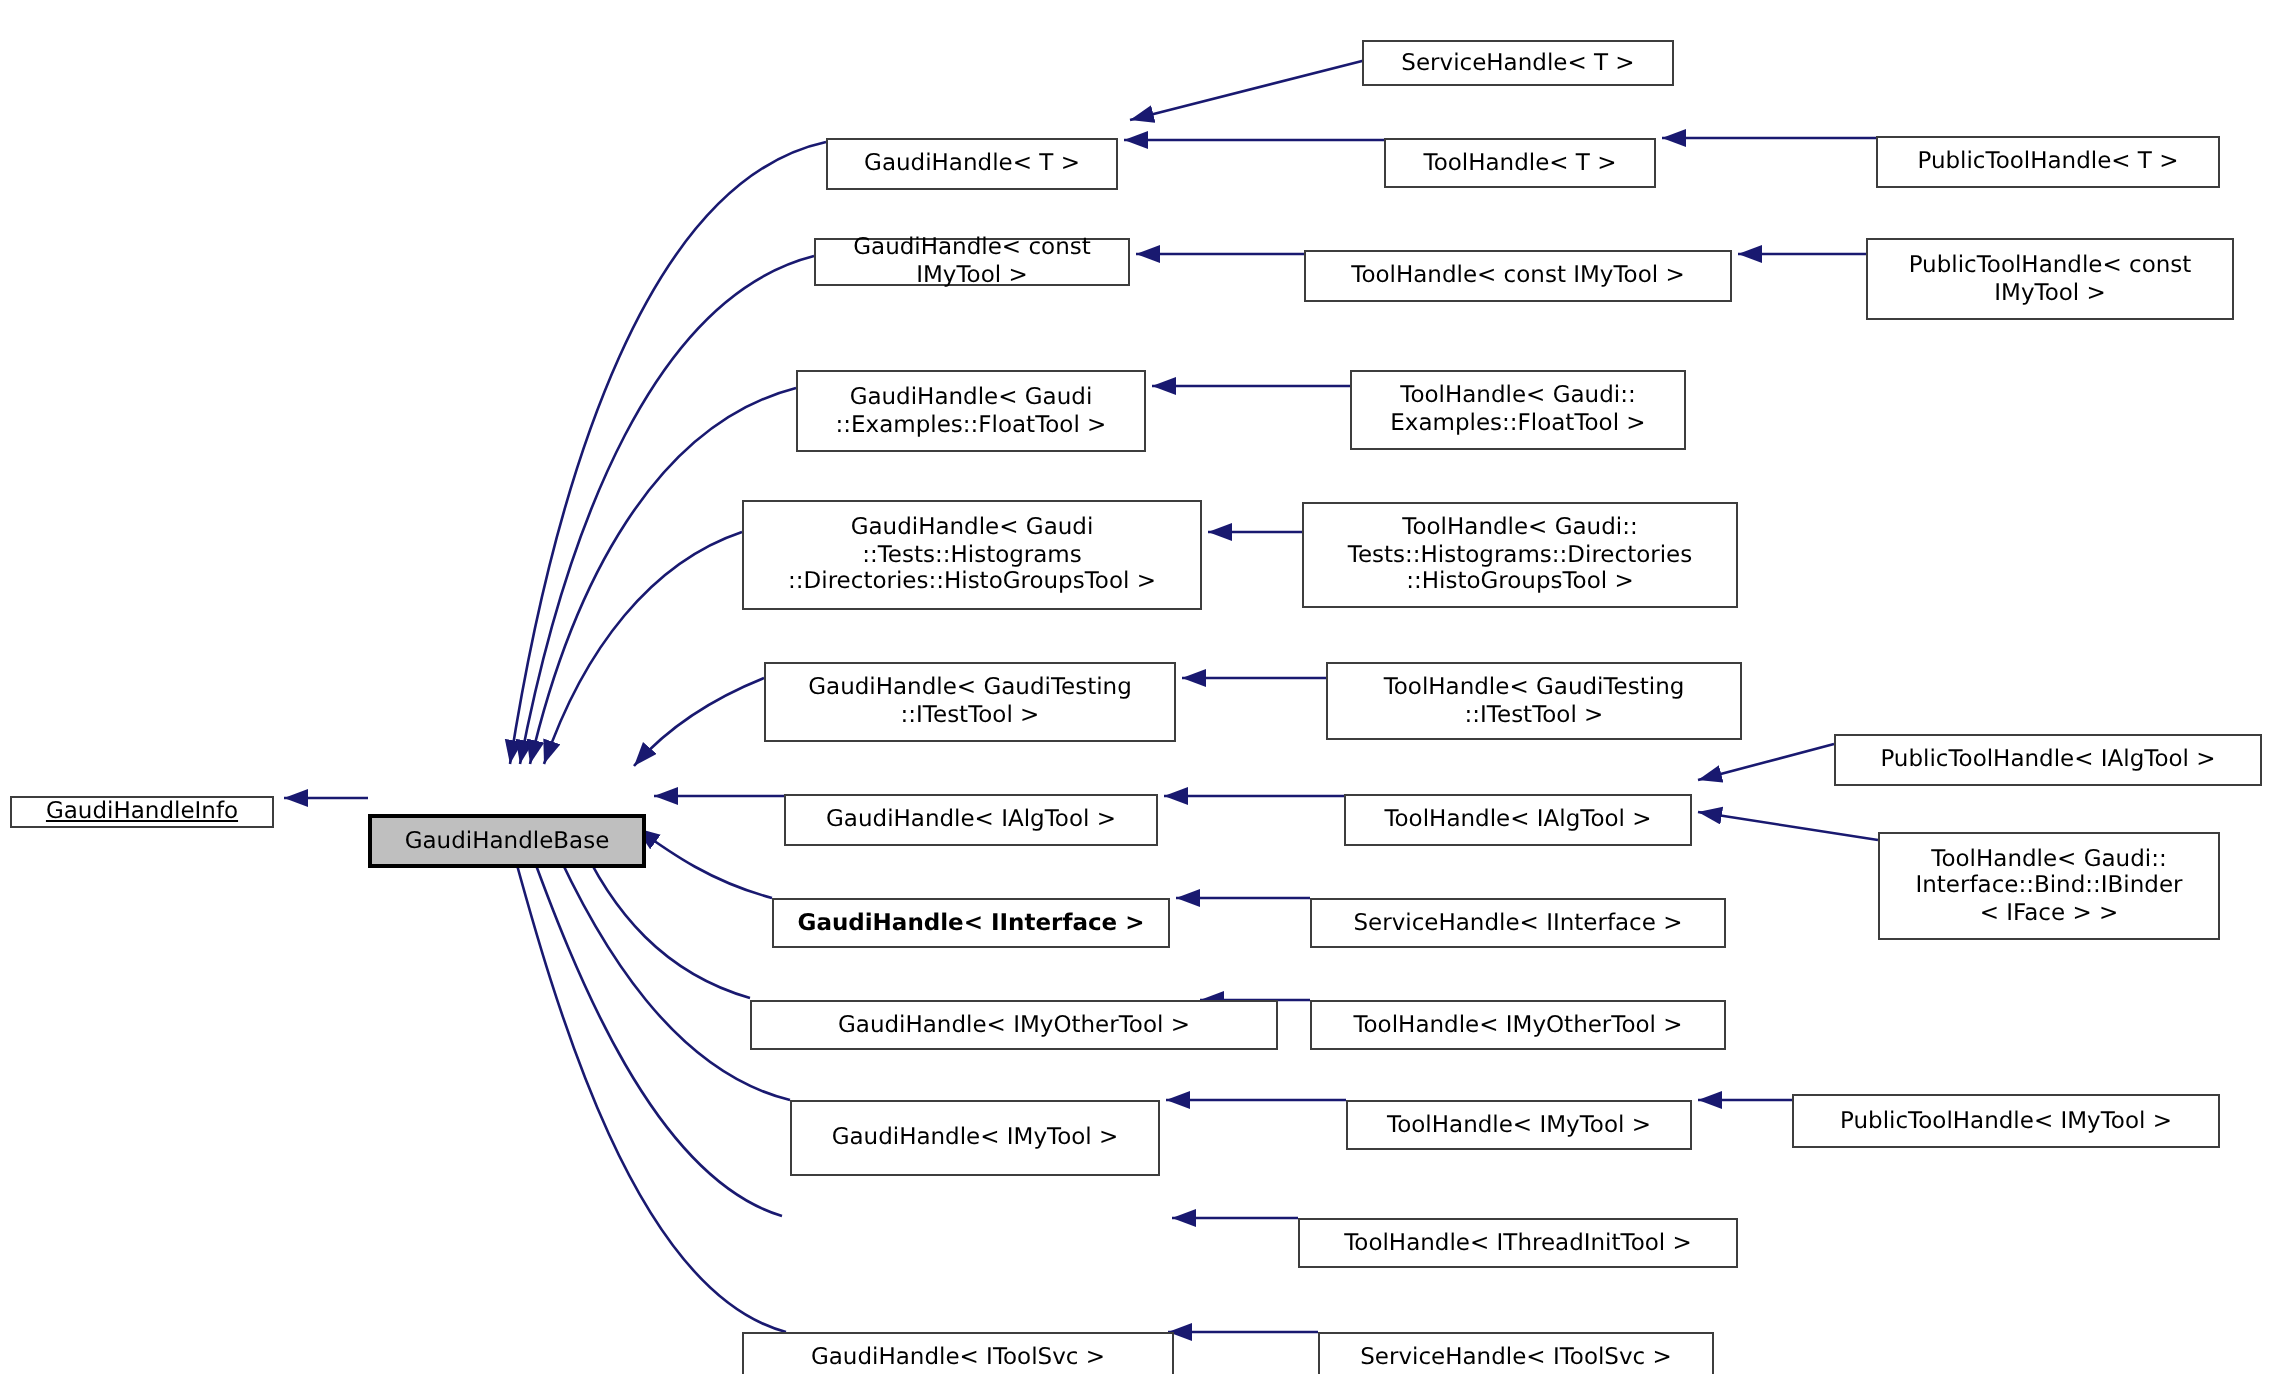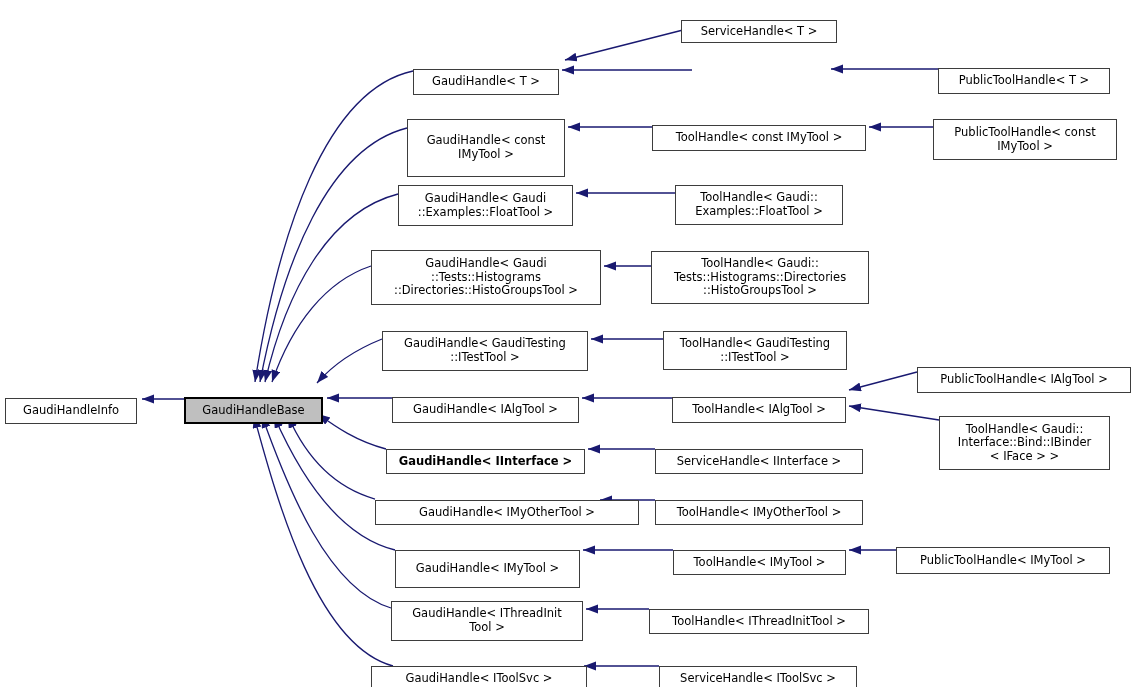--- a/index.html
+++ b/index.html
@@ -82,47 +82,46 @@
       <path d="M 672,398 L 582,398" class="edge" marker-end="url(#arrow)"></path>
       <path d="M 917,372 L 849,390" class="edge" marker-end="url(#arrow)"></path>
       <path d="M 939,420 L 849,406" class="edge" marker-end="url(#arrow)"></path>
       <path d="M 655,449 L 588,449" class="edge" marker-end="url(#arrow)"></path>
       <path d="M 655,500 L 600,500" class="edge" marker-end="url(#arrow)"></path>
       <path d="M 673,550 L 583,550" class="edge" marker-end="url(#arrow)"></path>
       <path d="M 918,550 L 849,550" class="edge" marker-end="url(#arrow)"></path>
       <path d="M 649,609 L 586,609" class="edge" marker-end="url(#arrow)"></path>
       <path d="M 659,666 L 584,666" class="edge" marker-end="url(#arrow)"></path>
     </svg>
-<div class="node" style="left: 5px; top: 386px; width: 132px; height: 26px;"><span>GaudiHandleInfo</span></div>
-    <div class="node node--highlight" style="left: 184px; top: 385px; width: 139px; height: 27px;"><span>GaudiHandleBase</span></div>
+<div class="node" style="left: 5px; top: 386px; width: 132px; height: 16px; text-decoration: underline;"><span>GaudiHandleInfo</span></div>
+    <div class="node node--highlight" style="left: 184px; top: 395px; width: 139px; height: 27px;"><span>GaudiHandleBase</span></div>
     <div class="node" style="left: 413px; top: 57px; width: 146px; height: 26px;"><span>GaudiHandle&lt; T &gt;</span></div>
-    <div class="node" style="left: 407px; top: 107px; width: 158px; height: 58px;"><span>GaudiHandle&lt; const
+    <div class="node" style="left: 407px; top: 107px; width: 158px; height: 24px;"><span>GaudiHandle&lt; const
 IMyTool &gt;</span></div>
     <div class="node" style="left: 398px; top: 173px; width: 175px; height: 41px;"><span>GaudiHandle&lt; Gaudi
 ::Examples::FloatTool &gt;</span></div>
     <div class="node" style="left: 371px; top: 238px; width: 230px; height: 55px;"><span>GaudiHandle&lt; Gaudi
 ::Tests::Histograms
 ::Directories::HistoGroupsTool &gt;</span></div>
     <div class="node" style="left: 382px; top: 319px; width: 206px; height: 40px;"><span>GaudiHandle&lt; GaudiTesting
 ::ITestTool &gt;</span></div>
     <div class="node" style="left: 392px; top: 385px; width: 187px; height: 26px;"><span>GaudiHandle&lt; IAlgTool &gt;</span></div>
     <div class="node" style="left: 386px; top: 437px; width: 199px; height: 25px; font-weight: bold;"><span>GaudiHandle&lt; IInterface &gt;</span></div>
     <div class="node" style="left: 375px; top: 488px; width: 264px; height: 25px;"><span>GaudiHandle&lt; IMyOtherTool &gt;</span></div>
     <div class="node" style="left: 395px; top: 538px; width: 185px; height: 38px;"><span>GaudiHandle&lt; IMyTool &gt;</span></div>
-    <div class="node" style="left: 391px; top: 589px; width: 192px; height: 40px;"><span>GaudiHandle&lt; IThreadInit
-Tool &gt;</span></div>
     <div class="node" style="left: 371px; top: 654px; width: 216px; height: 25px;"><span>GaudiHandle&lt; IToolSvc &gt;</span></div>
     <div class="node" style="left: 681px; top: 8px; width: 156px; height: 23px;"><span>ServiceHandle&lt; T &gt;</span></div>
+    <div class="node" style="left: 692px; top: 57px; width: 136px; height: 25px;"><span>ToolHandle&lt; T &gt;</span></div>
     <div class="node" style="left: 652px; top: 113px; width: 214px; height: 26px;"><span>ToolHandle&lt; const IMyTool &gt;</span></div>
     <div class="node" style="left: 675px; top: 173px; width: 168px; height: 40px;"><span>ToolHandle&lt; Gaudi::
 Examples::FloatTool &gt;</span></div>
     <div class="node" style="left: 651px; top: 239px; width: 218px; height: 53px;"><span>ToolHandle&lt; Gaudi::
 Tests::Histograms::Directories
 ::HistoGroupsTool &gt;</span></div>
-    <div class="node" style="left: 663px; top: 319px; width: 184px; height: 39px;"><span>ToolHandle&lt; GaudiTesting
+    <div class="node" style="left: 663px; top: 319px; width: 208px; height: 39px;"><span>ToolHandle&lt; GaudiTesting
 ::ITestTool &gt;</span></div>
     <div class="node" style="left: 672px; top: 385px; width: 174px; height: 26px;"><span>ToolHandle&lt; IAlgTool &gt;</span></div>
     <div class="node" style="left: 655px; top: 437px; width: 208px; height: 25px;"><span>ServiceHandle&lt; IInterface &gt;</span></div>
     <div class="node" style="left: 655px; top: 488px; width: 208px; height: 25px;"><span>ToolHandle&lt; IMyOtherTool &gt;</span></div>
     <div class="node" style="left: 673px; top: 538px; width: 173px; height: 25px;"><span>ToolHandle&lt; IMyTool &gt;</span></div>
     <div class="node" style="left: 649px; top: 597px; width: 220px; height: 25px;"><span>ToolHandle&lt; IThreadInitTool &gt;</span></div>
     <div class="node" style="left: 659px; top: 654px; width: 198px; height: 25px;"><span>ServiceHandle&lt; IToolSvc &gt;</span></div>
     <div class="node" style="left: 938px; top: 56px; width: 172px; height: 26px;"><span>PublicToolHandle&lt; T &gt;</span></div>
     <div class="node" style="left: 933px; top: 107px; width: 184px; height: 41px;"><span>PublicToolHandle&lt; const
 IMyTool &gt;</span></div>

